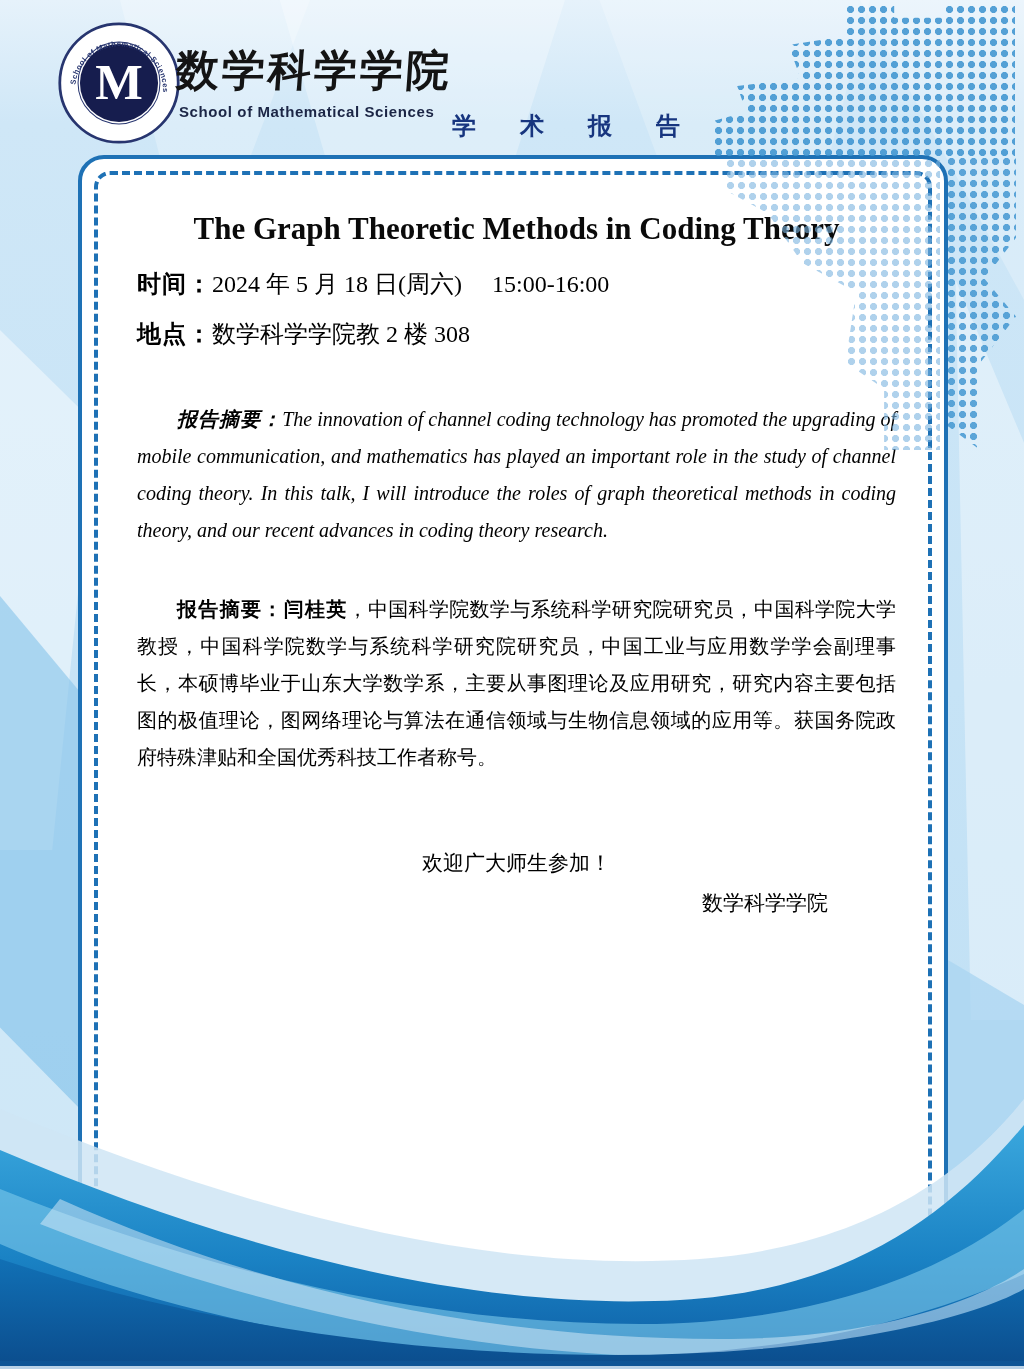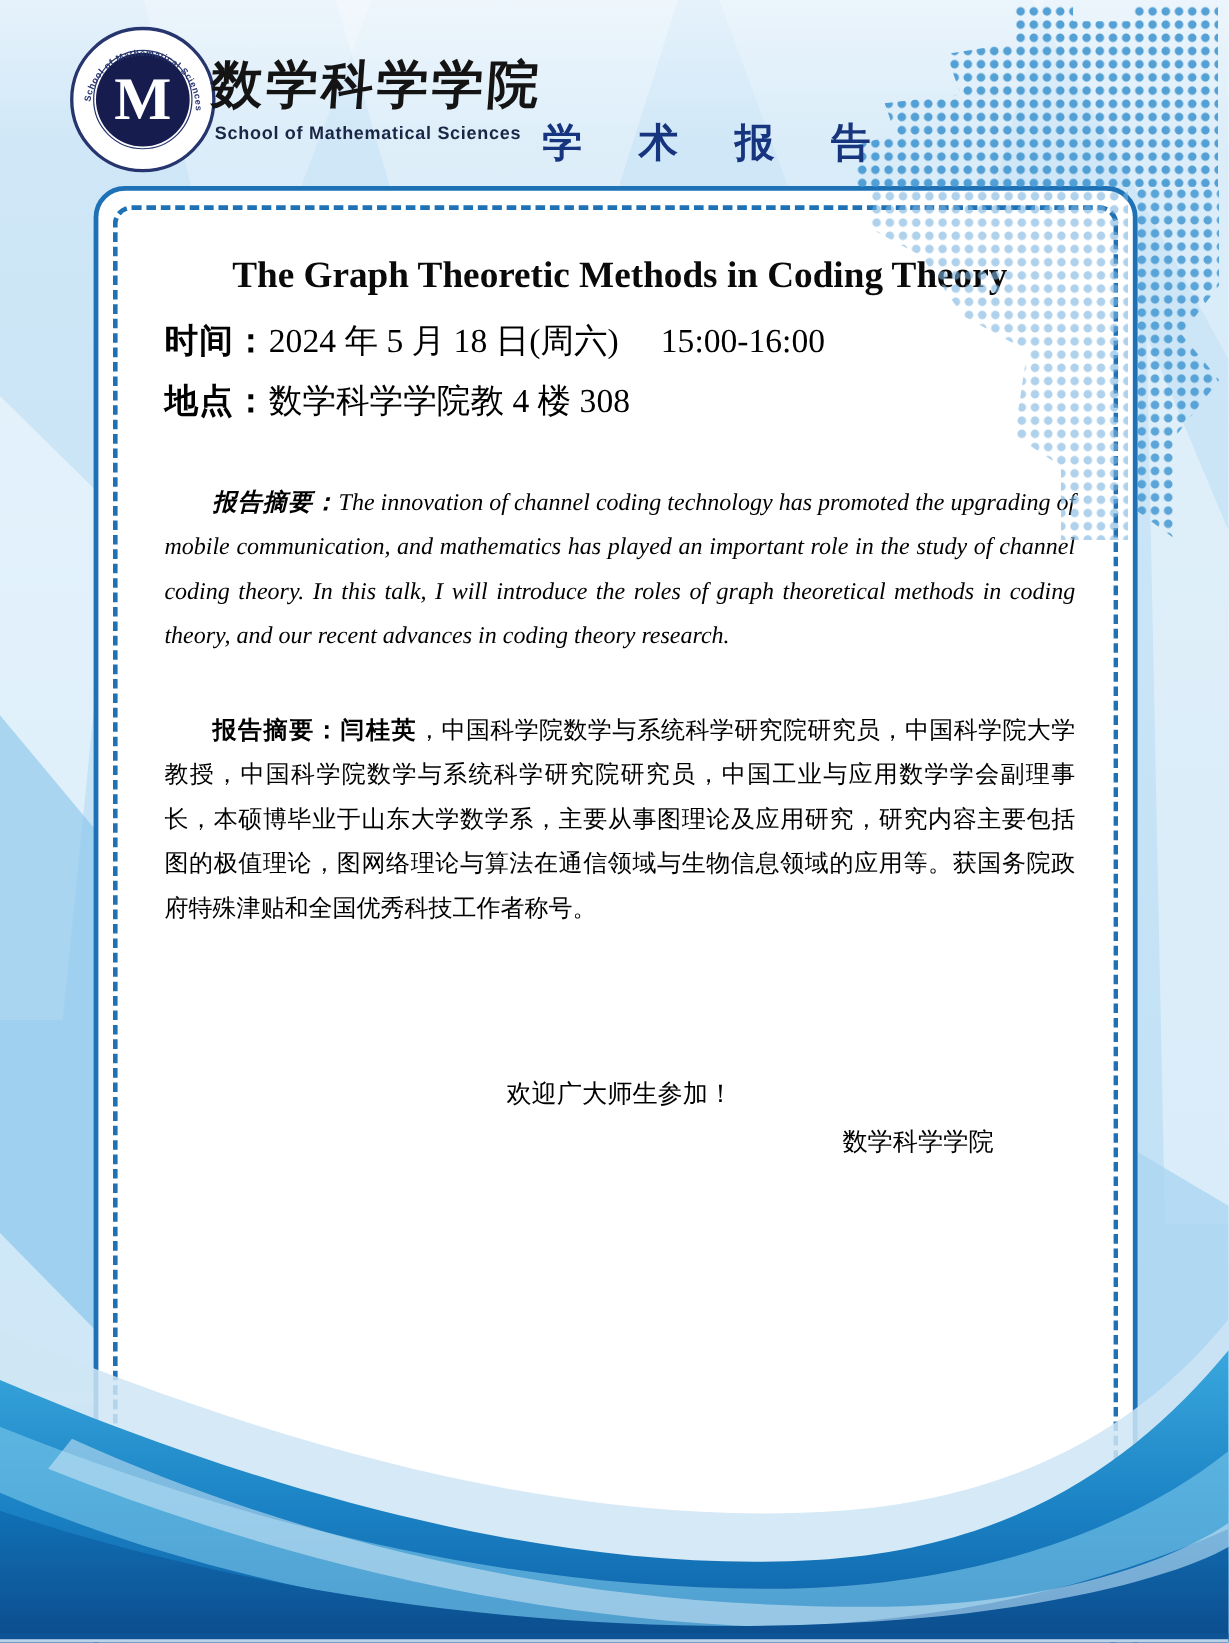--- a/index.html
+++ b/index.html
@@ -19,38 +19,38 @@
   .lband3{left:0;top:980px;width:140px;height:190px;background:rgba(255,255,255,.5);clip-path:polygon(0 25%,100% 100%,0 100%);}
   .rband1{left:948px;top:280px;width:76px;height:740px;background:rgba(255,255,255,.38);clip-path:polygon(10% 0,100% 22%,100% 100%,30% 100%);}
   .rband2{left:948px;top:960px;width:76px;height:300px;background:rgba(171,214,241,.8);clip-path:polygon(0 0,100% 15%,100% 100%,0 100%);}
 
   
   .logo{position:absolute;left:56px;top:20px;width:126px;height:126px;z-index:4;}
   .school-cn{position:absolute;left:176px;top:42px;z-index:4;font-size:43px;font-weight:bold;
     color:#141414;letter-spacing:3px;transform:skewX(-4deg);font-family:"Liberation Serif",serif;}
   .school-en{position:absolute;left:179px;top:103px;z-index:4;font-size:15px;font-weight:bold;
     color:#1b2545;letter-spacing:.6px;font-family:"Liberation Sans",sans-serif;}
-  .banner-title{position:absolute;left:452px;top:97px;z-index:4;font-size:33px;font-weight:bold;
-    color:#17357f;letter-spacing:19px;font-family:Liberation Sans, sans-serif;}
+  .banner-title{position:absolute;left:452px;top:110px;z-index:4;font-size:24px;font-weight:bold;
+    color:#17357f;letter-spacing:19px;font-family:Liberation Serif, serif;}
 
   
   .panel{position:absolute;left:78px;top:155px;width:862px;height:1230px;z-index:2;
     background:#fff;border:4px solid #1e71b5;border-radius:26px;}
   .panel-inner{position:absolute;left:12px;top:12px;right:12px;bottom:12px;
     border:4px dashed #1e71b5;border-radius:16px;}
   .content{position:absolute;left:55px;right:48px;top:0;}
   .sem-title{margin-top:50px;line-height:40px;font-size:31px;font-weight:bold;text-align:center;color:#0a0a0a;}
   .meta{margin-top:20px;}
-  .meta-row{height:50px;line-height:30px;font-size:28px;}
+  .meta-row{height:50px;line-height:30px;font-size:24px;}
   .lbl{font-weight:bold;font-family:"Liberation Sans",sans-serif;letter-spacing:1px;}
   .val{font-family:"Liberation Serif",serif;}
   .para{font-size:20px;line-height:37px;text-align:justify;}
   .abstract{margin-top:32px;text-indent:40px;font-style:italic;}
   .bio{margin-top:42px;text-indent:40px;}
-  .welcome{margin-top:120px;text-align:center;font-size:21px;line-height:30px;}
+  .welcome{margin-top:72px;text-align:center;font-size:21px;line-height:30px;}
   .signature{margin-top:10px;text-align:right;font-size:21px;line-height:30px;padding-right:68px;}
 
   
   .dots{position:absolute;z-index:3;pointer-events:none;background-size:11px 11px;}
   .dots-top{left:713px;top:4px;width:302px;height:152px;
     background-image:radial-gradient(circle,rgba(58,146,207,.85) 3.2px,transparent 3.9px);
     clip-path:polygon(44% 0,60% 0,60% 9%,76% 9%,76% 0,100% 0,100% 100%,0 100%,0 77%,11% 71%,8% 54%,29% 49%,25% 27%,44% 21%);}
   .dots-right{left:946px;top:156px;width:70px;height:292px;
     background-image:radial-gradient(circle,rgba(58,146,207,.8) 3.2px,transparent 3.9px);
     clip-path:polygon(0 0,100% 0,100% 28%,55% 42%,100% 55%,45% 72%,45% 100%,0 92%);}
@@ -92,21 +92,21 @@
   <div class="panel">
     <div class="panel-inner"></div>
     <div class="content">
       <div class="sem-title">The Graph Theoretic Methods in Coding Theory</div>
 
       <div class="meta">
         <div class="meta-row">
           <span class="lbl">时间：</span><span class="val">2024 年 5 月 18 日(周六)　 15:00-16:00</span>
         </div>
         <div class="meta-row">
-          <span class="lbl">地点：</span><span class="val">数学科学学院教 4 楼 308</span>
+          <span class="lbl">地点：</span><span class="val">数学科学学院教 2 楼 308</span>
         </div>
       </div>
 
       <div class="para abstract">
         <span class="lbl">报告摘要：</span><span>The innovation of channel coding technology has promoted the upgrading of mobile communication, and mathematics has played an important role in the study of channel coding theory. In this talk, I will introduce the roles of graph theoretical methods in coding theory, and our recent advances in coding theory research.</span>
       </div>
 
       <div class="para bio">
         <span class="lbl">报告摘要：</span><span class="lbl">闫桂英</span><span>，中国科学院数学与系统科学研究院研究员，中国科学院大学教授，中国科学院数学与系统科学研究院研究员，中国工业与应用数学学会副理事长，本硕博毕业于山东大学数学系，主要从事图理论及应用研究，研究内容主要包括图的极值理论，图网络理论与算法在通信领域与生物信息领域的应用等。获国务院政府特殊津贴和全国优秀科技工作者称号。</span>
       </div>

